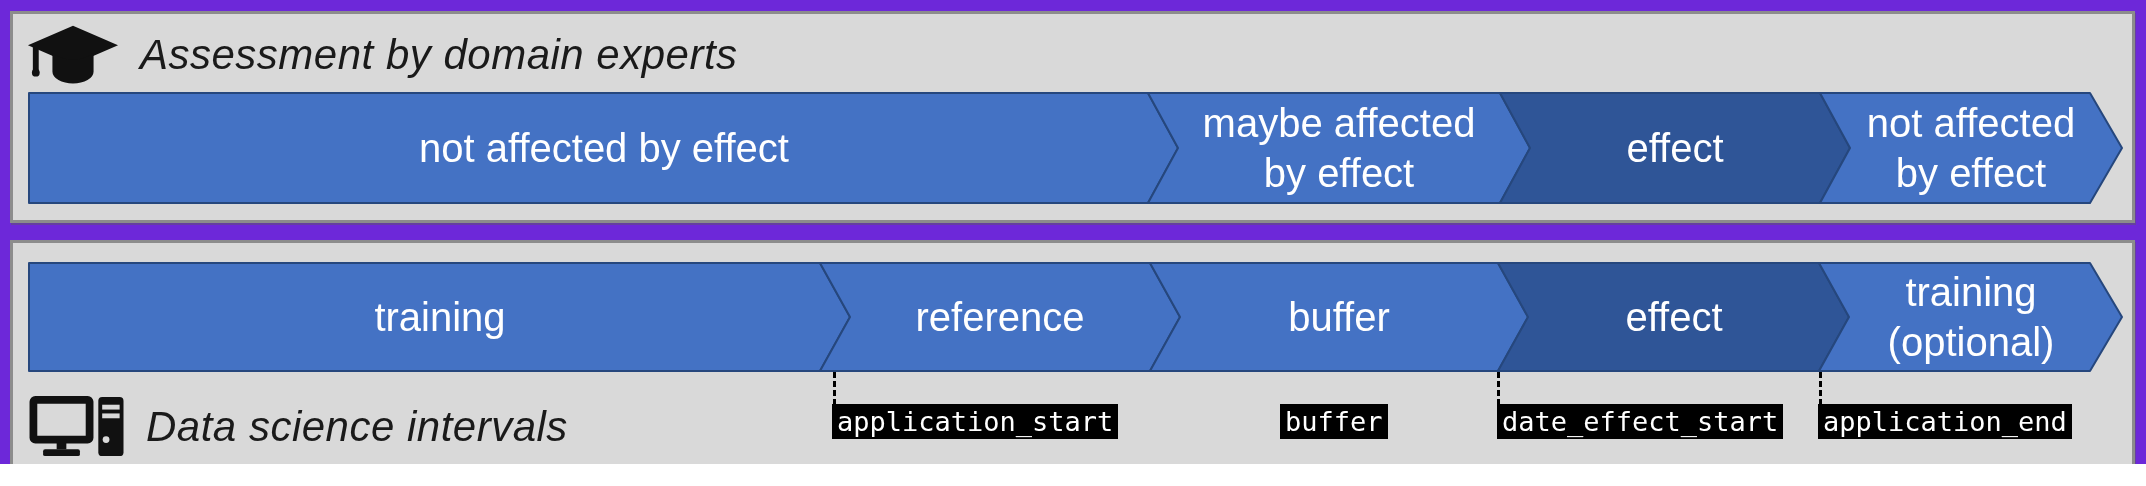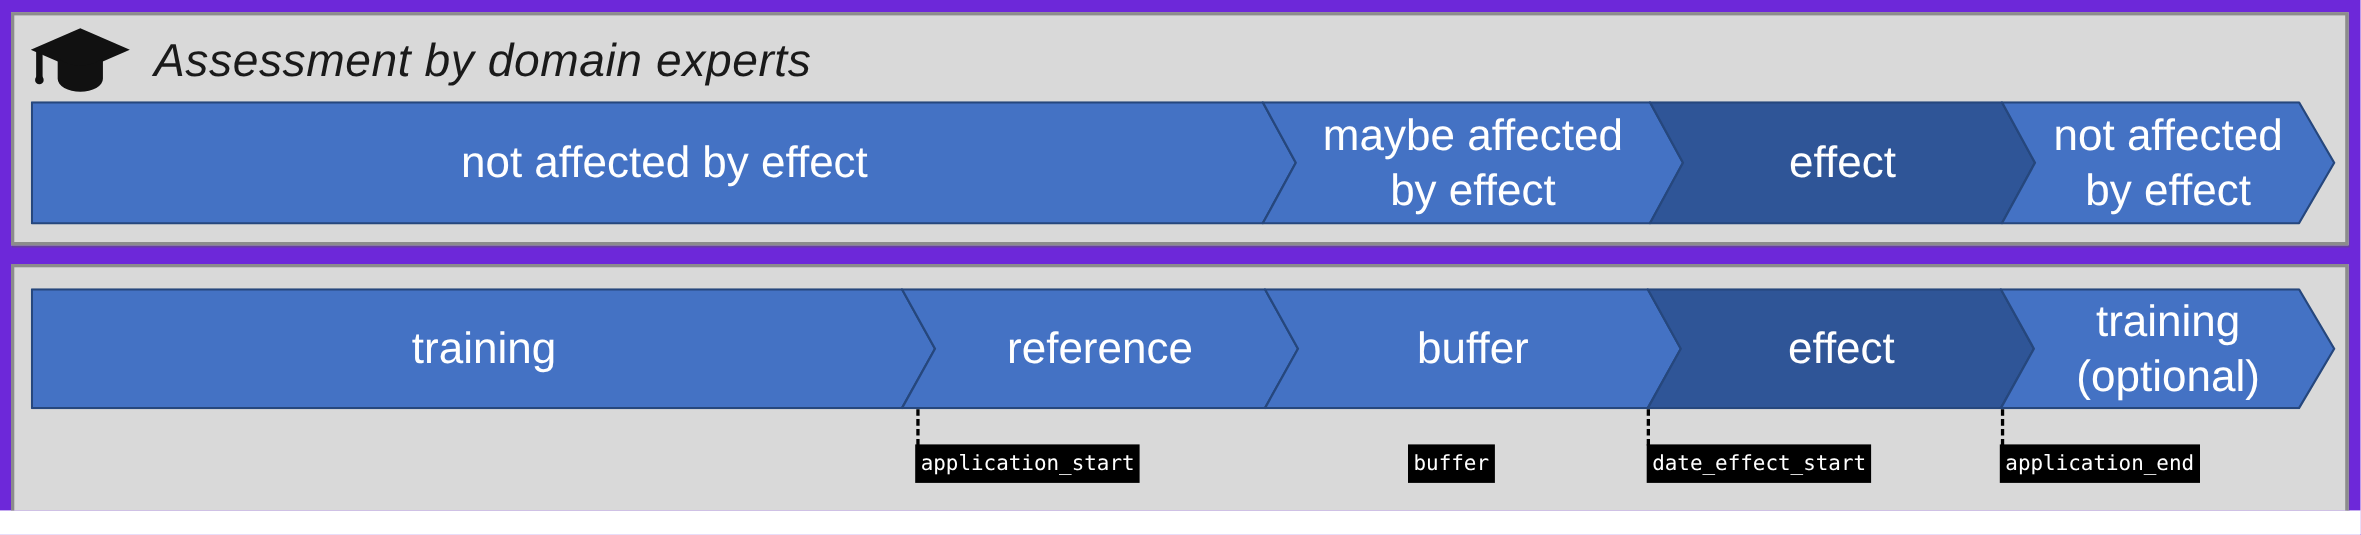--- a/index.html
+++ b/index.html
@@ -45,21 +45,21 @@
   }
 
   .dash{
     position:absolute;top:129px;width:0;height:33px;
     border-left:3px dashed #000000;
   }
   .tick-label{
     position:absolute;top:161px;height:35px;line-height:35px;
     background:#000000;color:#ffffff;
     font-family:"DejaVu Sans Mono","Liberation Mono",monospace;
-    font-size:19px;padding:0 5px;white-space:nowrap;
+    font-size:27px;padding:0 5px;white-space:nowrap;
   }
 
   .icon{display:block;flex:0 0 auto;}
 </style>
 </head>
 <body>
 
 <div class="stage">
 
   <section class="panel panel-top">
@@ -108,14 +108,26 @@
 
     <div class="dash" style="left:820px"></div>
     <div class="dash" style="left:1484px"></div>
     <div class="dash" style="left:1806px"></div>
 
     <div class="tick-label" style="left:819px">application_start</div>
     <div class="tick-label" style="left:1267px">buffer</div>
     <div class="tick-label" style="left:1484px">date_effect_start</div>
     <div class="tick-label" style="left:1805px">application_end</div>
 
+    <div class="panel-footer">
+      <svg class="icon" width="98" height="62" viewBox="0 0 100 64">
+        <rect x="5" y="4" width="58" height="41" rx="2" fill="none" stroke="#111111" stroke-width="8"></rect>
+        <rect x="29" y="45" width="10" height="10" fill="#111111"></rect>
+        <rect x="15" y="55" width="38" height="7" rx="2" fill="#111111"></rect>
+        <rect x="72" y="1" width="26" height="61" rx="4" fill="#111111"></rect>
+        <rect x="76" y="9" width="18" height="5" fill="#D9D9D9"></rect>
+        <rect x="76" y="18" width="18" height="5" fill="#D9D9D9"></rect>
+        <circle cx="80" cy="45" r="3.5" fill="#D9D9D9"></circle>
+      </svg>
+      <span class="panel-title">Data science intervals</span>
+    </div>
   </section>
 </div>
 
 </body></html>

